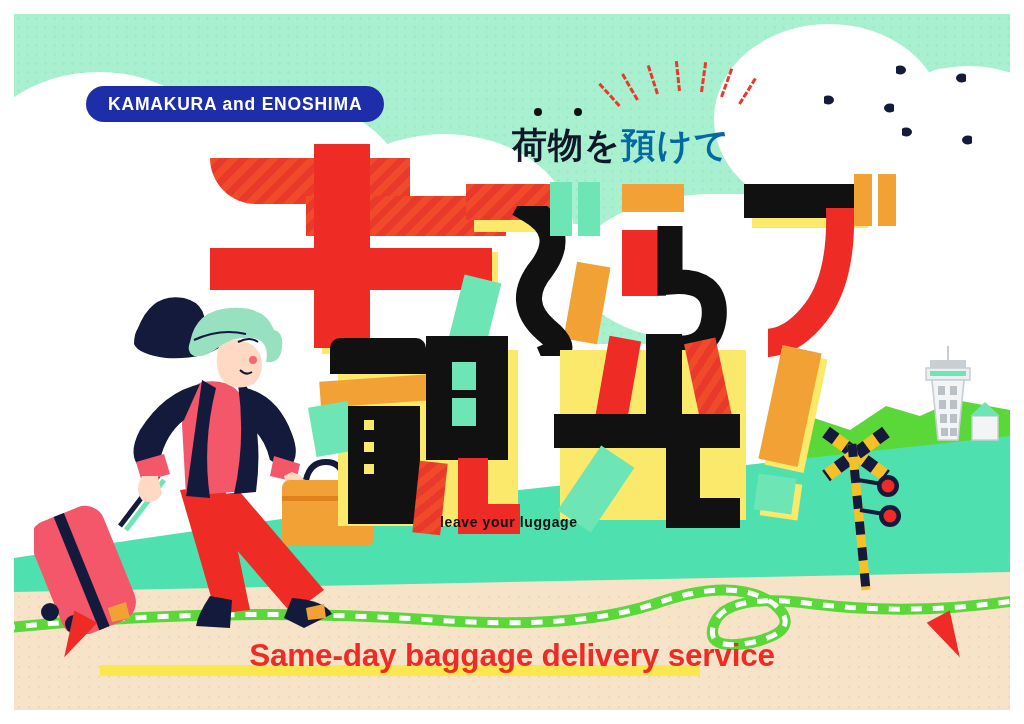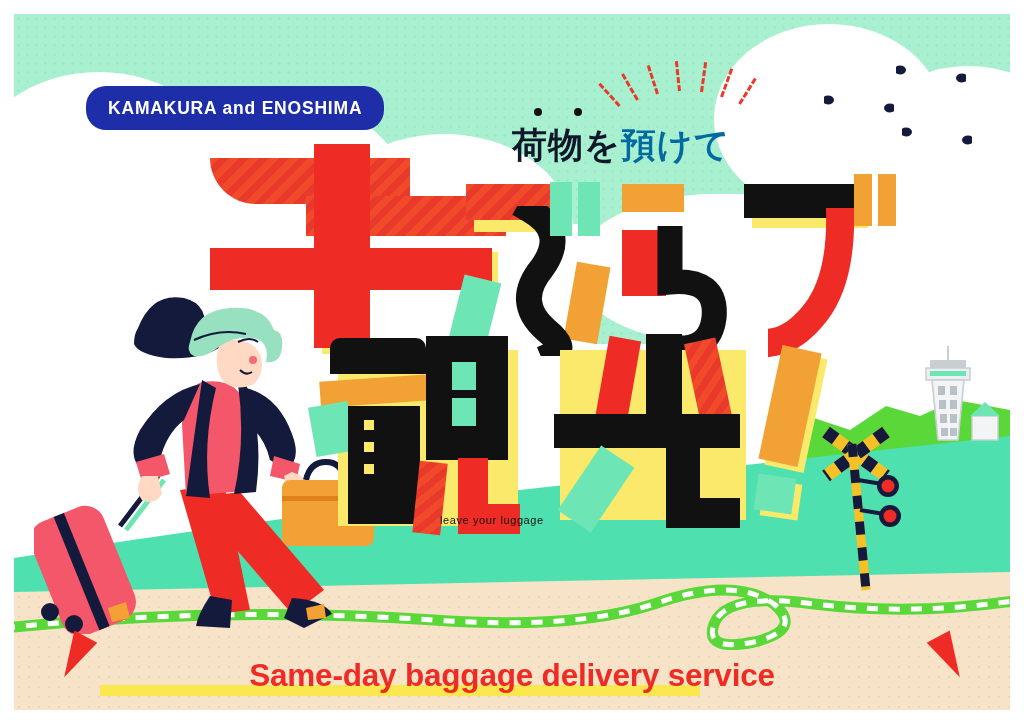--- a/index.html
+++ b/index.html
@@ -18,21 +18,21 @@
       background-size:9px 9px; opacity:.55; }
 
   
   .cloud { position:absolute; background:#ffffff; border-radius:50%; }
   .cloudbase { position:absolute; background:#ffffff; }
   .sand-dots { position:absolute;
       background-image:radial-gradient(#efd5b4 1.3px, transparent 1.4px);
       background-size:10px 10px; opacity:.85; }
 
   
-  .badge { position:absolute; left:72px; top:72px; height:44px; padding:0 22px;
+  .badge { position:absolute; left:72px; top:72px; height:36px; padding:0 22px;
            background:#1d2ea8; border-radius:20px; color:#ffffff;
            font-size:17.5px; font-weight:bold; letter-spacing:.8px;
            display:flex; align-items:center; justify-content:center; z-index:40; }
 
   
   .jp-small { position:absolute; z-index:40; font-size:35px; font-weight:bold;
               letter-spacing:1px; white-space:nowrap;
               font-family:"DejaVu Sans","Liberation Sans",sans-serif; }
   .jp-small .blk { color:#0f172a; }
   .jp-small .red { color:#0369a1; }
@@ -46,27 +46,27 @@
   .glyph { position:absolute; z-index:35; }
   .shadow-y { position:absolute; background:#fbe96b; }
   .stripe-red { position:absolute;
       background:repeating-linear-gradient(135deg,#f04a2a 0 7px,#e8392b 7px 14px); }
   .solid-red { position:absolute; background:#ee2b24; }
   .solid-blk { position:absolute; background:#111111; }
   .solid-org { position:absolute; background:#f2a234; }
   .solid-mint { position:absolute; background:#6ee5b4; }
 
   
-  .sub-small { position:absolute; z-index:45; color:#111111; font-size:11px;
-               font-weight:normal; letter-spacing:.6px; white-space:nowrap; }
+  .sub-small { position:absolute; z-index:45; color:#111111; font-size:14px;
+               font-weight:bold; letter-spacing:.6px; white-space:nowrap; }
   .sub-big { position:absolute; z-index:45; color:#111111; font-size:22px;
              font-weight:bold; letter-spacing:.2px; white-space:nowrap; }
 
   
-  .banner { position:absolute; left:0; bottom:4px; width:996px; height:62px; z-index:50;
+  .banner { position:absolute; left:0; bottom:24px; width:996px; height:62px; z-index:50;
             display:flex; align-items:center; justify-content:center; gap:10px; }
   .banner-txt { font-size:31.5px; font-weight:bold; white-space:nowrap; letter-spacing:-.2px; }
   .banner-red { color:#ee2b24; position:relative; z-index:2; }
   .banner-blk { color:#111111; position:relative; z-index:2; }
   .hl { position:absolute; left:86px; bottom:10px; width:600px; height:11px;
         background:#fbe84e; z-index:1; }
   .wedge-l { position:absolute; left:48px; bottom:26px; width:0;height:0;
              border-left:13px solid transparent; border-right:13px solid transparent;
              border-bottom:46px solid #ee2b24; transform:rotate(-152deg); z-index:3; }
   .wedge-r { position:absolute; right:48px; bottom:26px; width:0;height:0;

